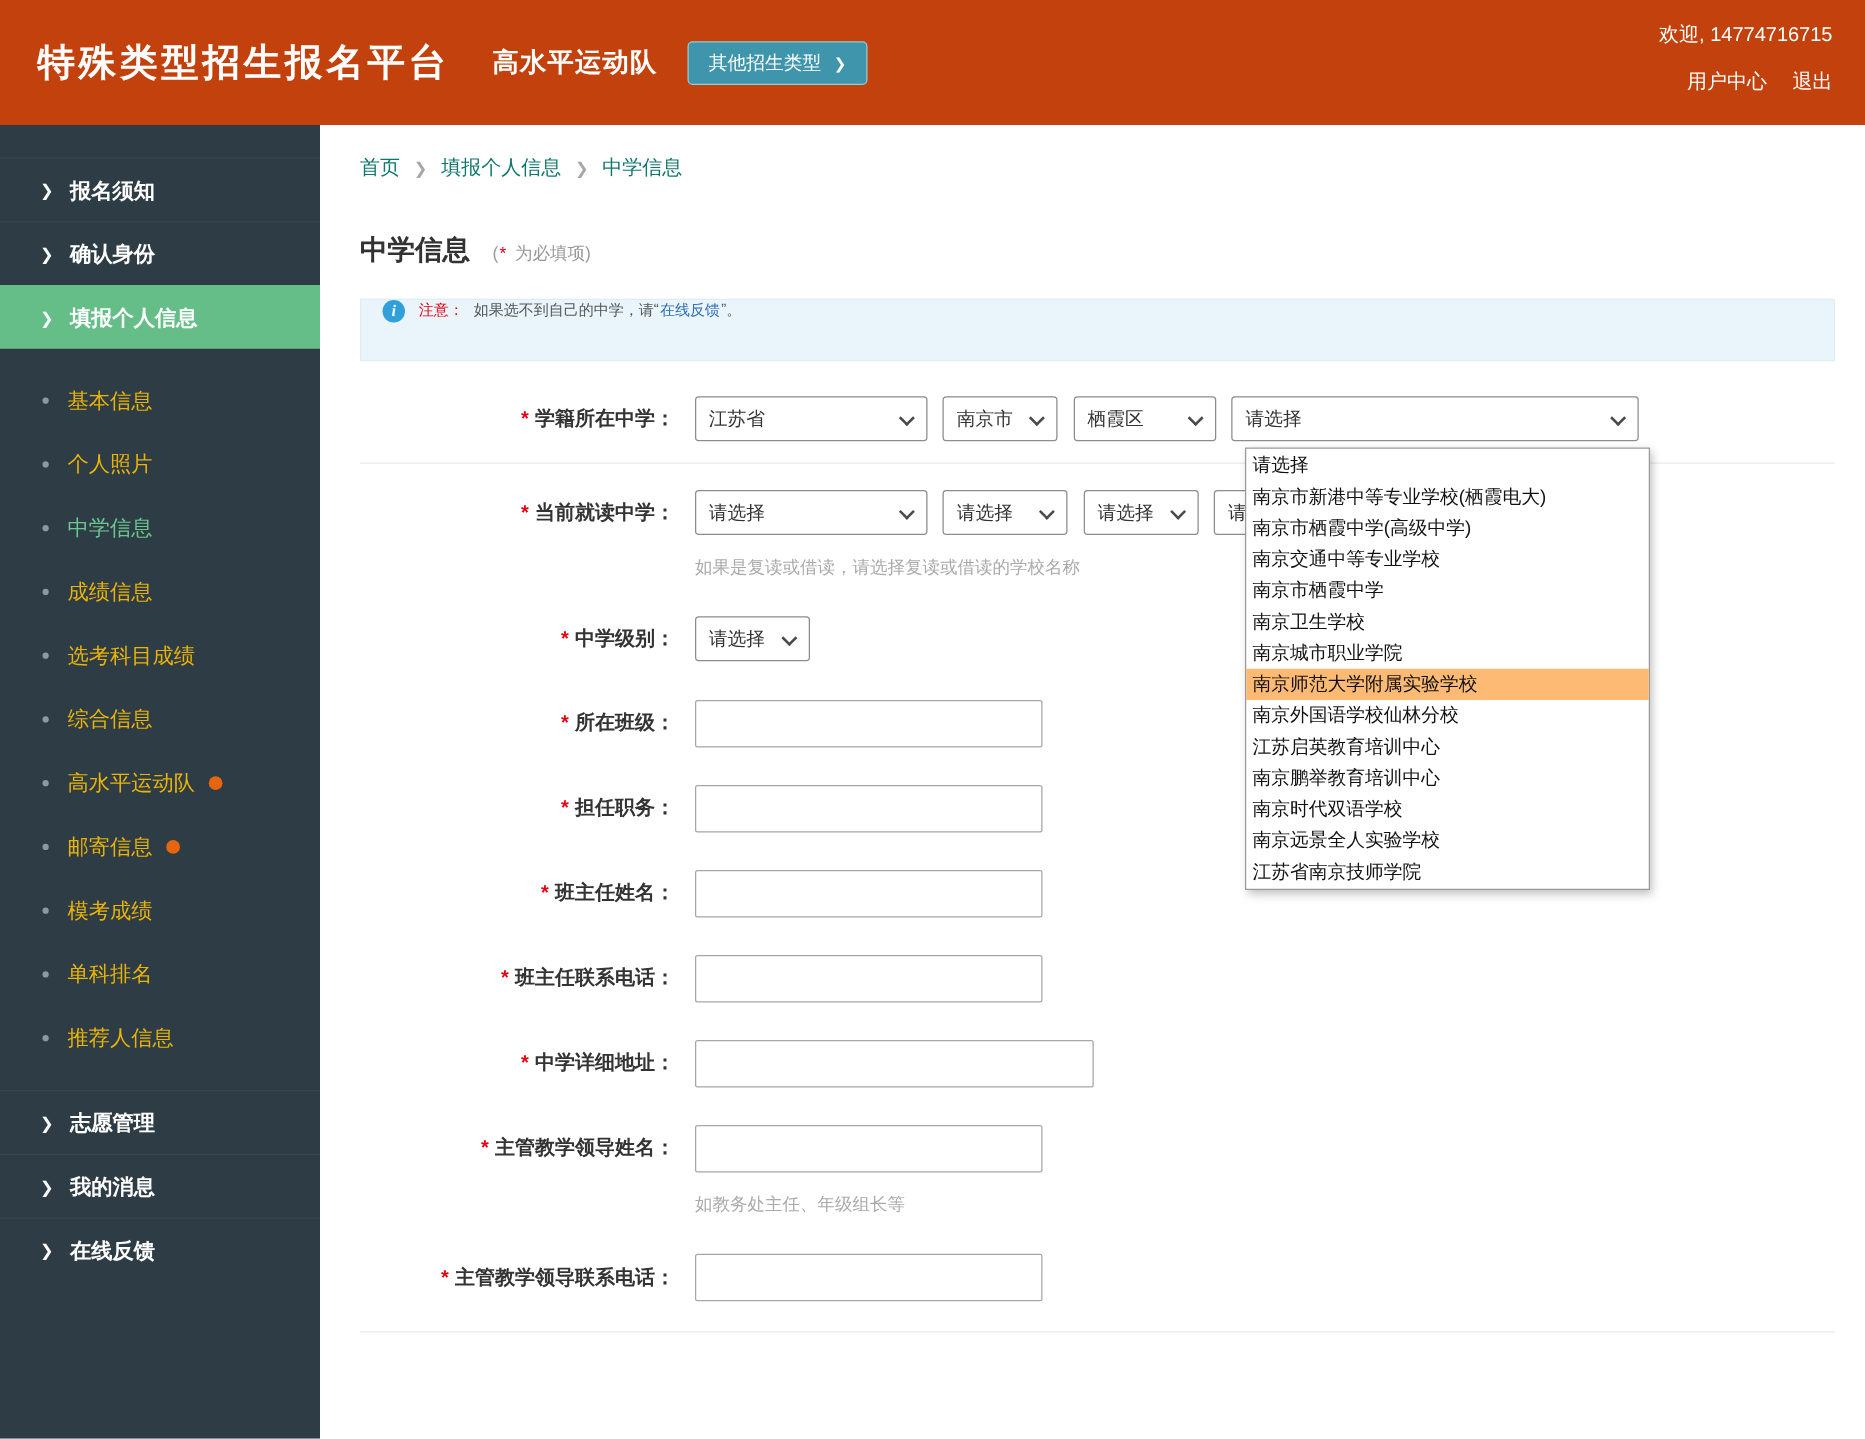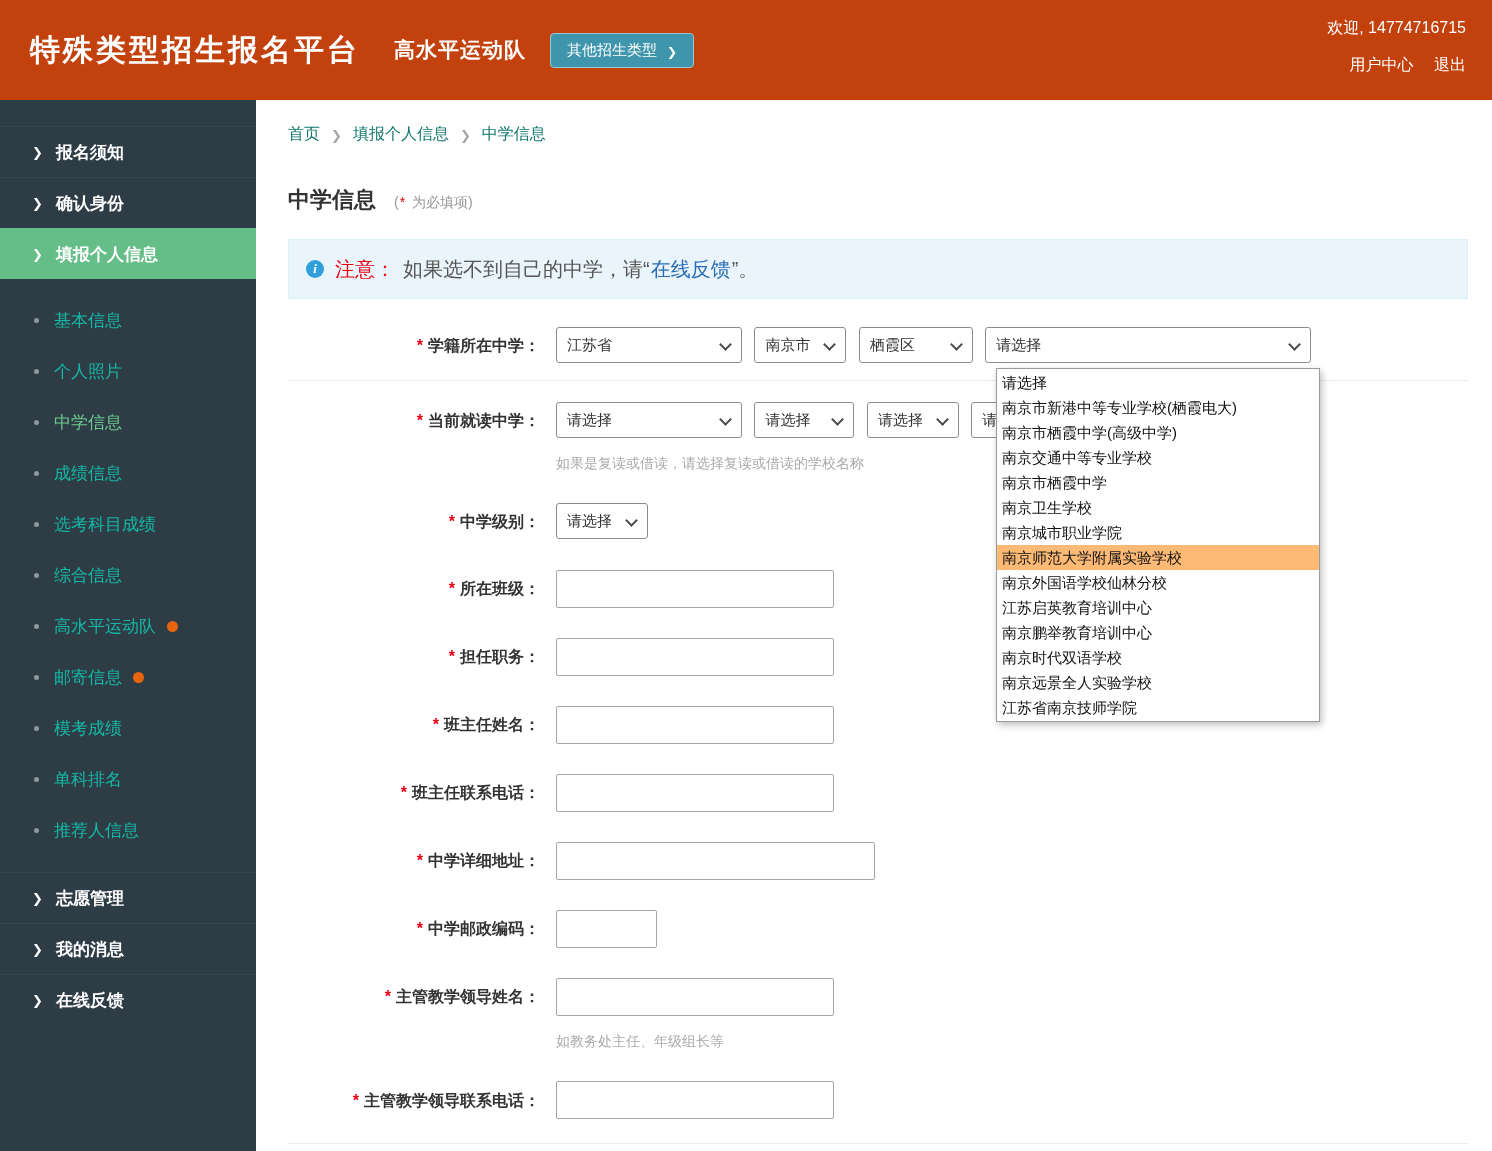--- a/index.html
+++ b/index.html
@@ -18,38 +18,38 @@
 
   
   .layout { display:flex; min-height:1051px; }
 
   
   .sidebar { width:256px; flex-shrink:0; background:#2E3D45; padding-top:26px; }
   .side-item { height:51px; display:flex; align-items:center; padding-left:32px; color:#fff; font-size:17px; font-weight:bold; cursor:pointer; border-top:1px solid rgba(255,255,255,0.05); }
   .side-item .chev::before { content:"❯"; font-size:13px; margin-right:13px; font-weight:bold; }
   .side-item.active { background:#65BE88; border-top-color:transparent; }
   .side-subs { padding:16px 0; }
-  .sub-item { height:51px; display:flex; align-items:center; padding-left:34px; color:#14b8a6; font-size:17px; cursor:pointer; }
+  .sub-item { height:51px; display:flex; align-items:center; padding-left:34px; color:#eab308; font-size:17px; cursor:pointer; }
   .sub-item .dot { width:5px; height:5px; border-radius:50%; background:#8E989D; margin-right:15px; flex-shrink:0; }
   .sub-item.active { color:#6CC88F; }
   .orange-dot { width:11px; height:11px; border-radius:50%; background:#E8650F; margin-left:11px; flex-shrink:0; }
 
   
   .main { flex:1; background:#fff; position:relative; padding:0 24px 60px 32px; }
 
   .breadcrumb { margin-top:24px; font-size:16px; color:#0f766e; display:flex; align-items:center; }
   .breadcrumb .bc-item { cursor:pointer; }
   .breadcrumb .bc-sep::before { content:"❯"; font-size:13px; color:#A7A7A7; margin:0 11px; }
 
   .page-title-row { margin-top:40px; display:flex; align-items:baseline; }
   .page-title { font-size:22px; font-weight:bold; color:#333; }
   .req-note { margin-left:18px; font-size:14px; color:#999; }
   .req-note .star { color:#E60012; margin:0 3px 0 1px; }
 
-  .notice { margin-top:24px; height:60px; background:#E9F5FB; border:1px solid #DDEEF6; display:flex; align-items:center; padding:0 17px; font-size:20px; }
+  .notice { margin-top:24px; height:50px; background:#E9F5FB; border:1px solid #DDEEF6; display:flex; padding:0 17px; font-size:12px; }
   .notice-icon { width:18px; height:18px; border-radius:50%; background:#31A0DA; color:#fff; display:flex; align-items:center; justify-content:center; margin-right:11px; flex-shrink:0; }
   .notice-icon::before { content:"i"; font-size:13px; font-weight:bold; font-style:italic; font-family:"Liberation Serif",serif; }
   .notice-label { color:#E60012; margin-right:8px; }
   .notice-text { color:#555; }
   .notice-quote { color:#555; }
   .notice-link { color:#2A6CB5; cursor:pointer; margin:0 1px; }
 
   
   .form { margin-top:28px; }
   .form-row { display:flex; align-items:flex-start; margin-bottom:30px; }
@@ -292,26 +292,20 @@
         </div>
       </div>
 
       <div class="form-row">
         <div class="form-label"><span class="star">*</span><span>中学详细地址：</span></div>
         <div class="form-controls">
           <input type="text" class="txt iw319" style="">
         </div>
       </div>
 
-      <div class="form-row">
-        <div class="form-label"><span class="star">*</span><span>中学邮政编码：</span></div>
-        <div class="form-controls">
-          <input type="text" class="txt iw101" style="">
-        </div>
-      </div>
 
       <div class="form-row">
         <div class="form-label"><span class="star">*</span><span>主管教学领导姓名：</span></div>
         <div class="form-controls">
           <input type="text" class="txt iw278" style="">
           <div class="helper">如教务处主任、年级组长等</div>
         </div>
       </div>
 
       <div class="form-row" style="margin-bottom:0;align-items:flex-end;">

